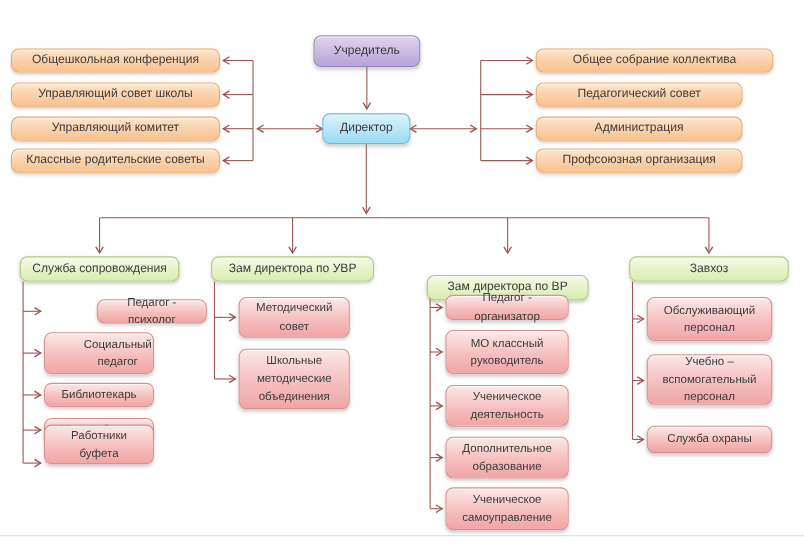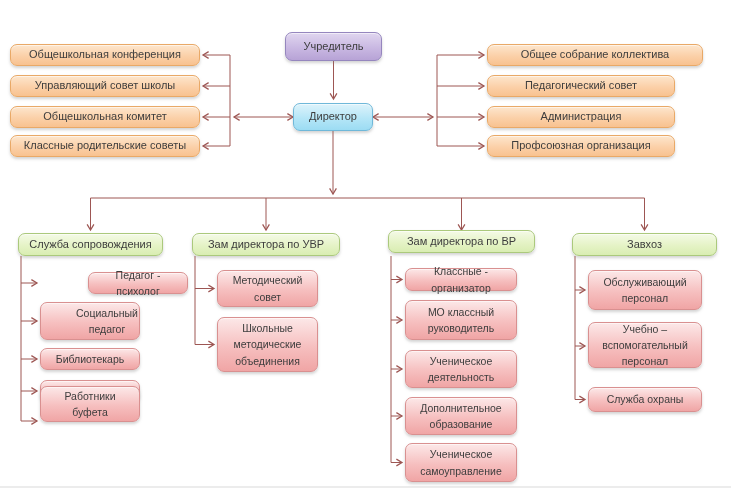--- a/index.html
+++ b/index.html
@@ -27,21 +27,21 @@
   #l2{left:10px;top:106px;width:190px;height:22px;}
   #l3{left:10px;top:135px;width:190px;height:22px;}
 
   #r0{left:487px;top:44px;width:216px;height:22px;}
   #r1{left:487px;top:75px;width:188px;height:22px;}
   #r2{left:487px;top:106px;width:188px;height:22px;}
   #r3{left:487px;top:135px;width:188px;height:22px;}
 
   #g0{left:18px;top:233px;width:145px;height:23px;}
   #g1{left:192px;top:233px;width:148px;height:23px;}
-  #g2{left:388px;top:230px;width:147px;height:23px;}
+  #g2{left:388px;top:250px;width:147px;height:23px;}
   #g3{left:572px;top:233px;width:145px;height:23px;}
 
   #c00{left:40px;top:272px;width:100px;height:22px;margin-left:48px;}
   #c01{left:40px;top:302px;width:100px;height:38px;padding-left:40px;}
   #c02{left:40px;top:348px;width:100px;height:22px;}
   #c03{left:40px;top:380px;width:100px;height:22px;}
   #c04{left:40px;top:386px;width:100px;height:36px;}
 
   #c10{left:217px;top:270px;width:101px;height:37px;}
   #c11{left:217px;top:317px;width:101px;height:55px;}
@@ -116,21 +116,21 @@
       <path d="M575,399.5 H585" marker-end="url(#ah)"></path>
     </g>
     <line x1="0" y1="487" x2="731" y2="487" stroke="#d9d9d9" stroke-width="1"></line>
   </svg>
 
   <div id="director" class="box blue">Директор</div>
   <div id="founder" class="box purple">Учредитель</div>
 
   <div id="l0" class="box orange">Общешкольная конференция</div>
   <div id="l1" class="box orange">Управляющий совет школы</div>
-  <div id="l2" class="box orange">Общешкольная комитет</div>
+  <div id="l2" class="box orange">Управляющий комитет</div>
   <div id="l3" class="box orange">Классные родительские советы</div>
 
   <div id="r0" class="box orange">Общее собрание коллектива</div>
   <div id="r1" class="box orange">Педагогический совет</div>
   <div id="r2" class="box orange">Администрация</div>
   <div id="r3" class="box orange">Профсоюзная организация</div>
 
   <div id="g0" class="box green">Служба сопровождения</div>
   <div id="g1" class="box green">Зам директора по УВР</div>
   <div id="g2" class="box green">Зам директора по ВР</div>
@@ -138,21 +138,21 @@
 
   <div id="c00" class="box pink">Педагог - психолог</div>
   <div id="c01" class="box pink">Социальный педагог</div>
   <div id="c02" class="box pink">Библиотекарь</div>
   <div id="c03" class="box pink">Мед. работник</div>
   <div id="c04" class="box pink">Работники буфета</div>
 
   <div id="c10" class="box pink">Методический совет</div>
   <div id="c11" class="box pink">Школьные методические объединения</div>
 
-  <div id="c20" class="box pink">Классные - организатор</div>
+  <div id="c20" class="box pink">Педагог - организатор</div>
   <div id="c21" class="box pink">МО классный руководитель</div>
   <div id="c22" class="box pink">Ученическое деятельность</div>
   <div id="c23" class="box pink">Дополнительное образование</div>
   <div id="c24" class="box pink">Ученическое самоуправление</div>
 
   <div id="c30" class="box pink">Обслуживающий персонал</div>
   <div id="c31" class="box pink">Учебно – вспомогательный персонал</div>
   <div id="c32" class="box pink">Служба охраны</div>
 
 </div>

